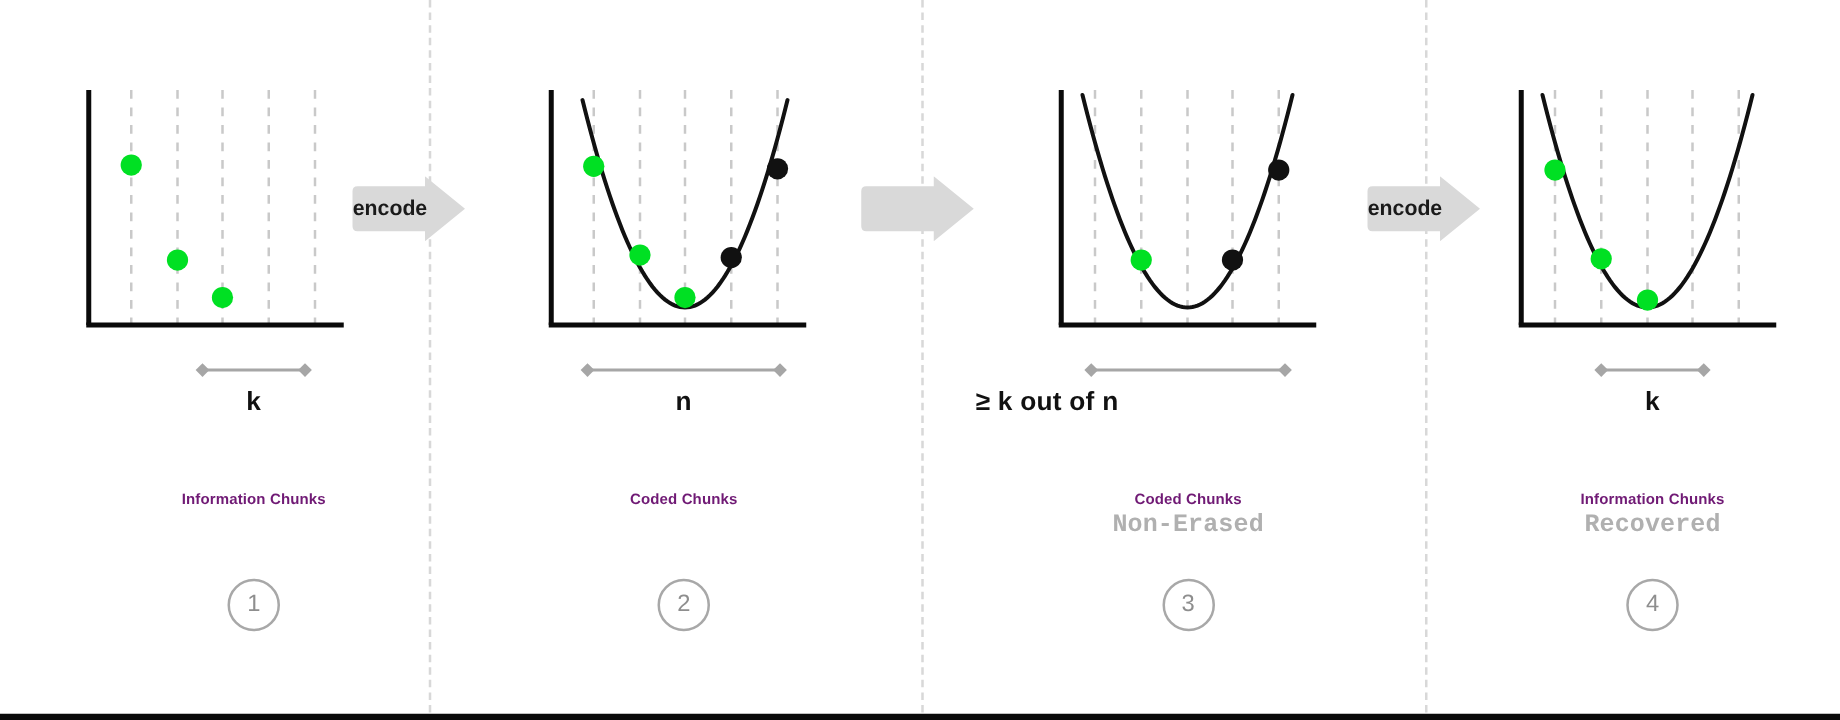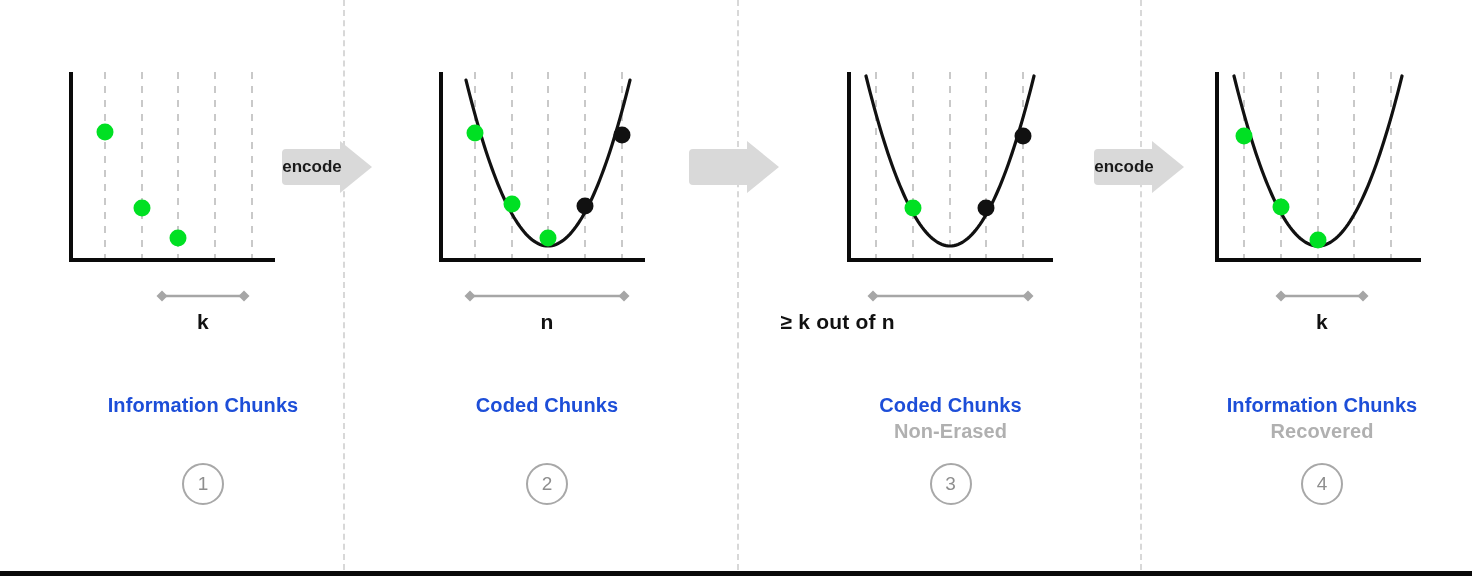--- a/index.html
+++ b/index.html
@@ -80,31 +80,32 @@
   .caption {
     position: absolute;
     top: 392px;
     left: 0;
     width: 340px;
     text-align: center;
     line-height: 1.32;
   }
   .caption .primary {
     display: block;
-    font-size: 20px;
-    font-weight: bold;
-    color: #1d4ed8;
+    font-size: 12px;
+    font-weight: bold;
+    color: #701a75;
     letter-spacing: 0.1px;
   }
   .caption .secondary {
     display: block;
     font-size: 20px;
     font-weight: bold;
     color: #b0b0b0;
     letter-spacing: 0.1px;
+    font-family: Liberation Mono, monospace;
   }
   .caption .secondary:empty { display: none; }
 
   
   .badge {
     position: absolute;
     top: 463px;
     width: 42px;
     height: 42px;
     border: 2px solid #a8a8a8;

